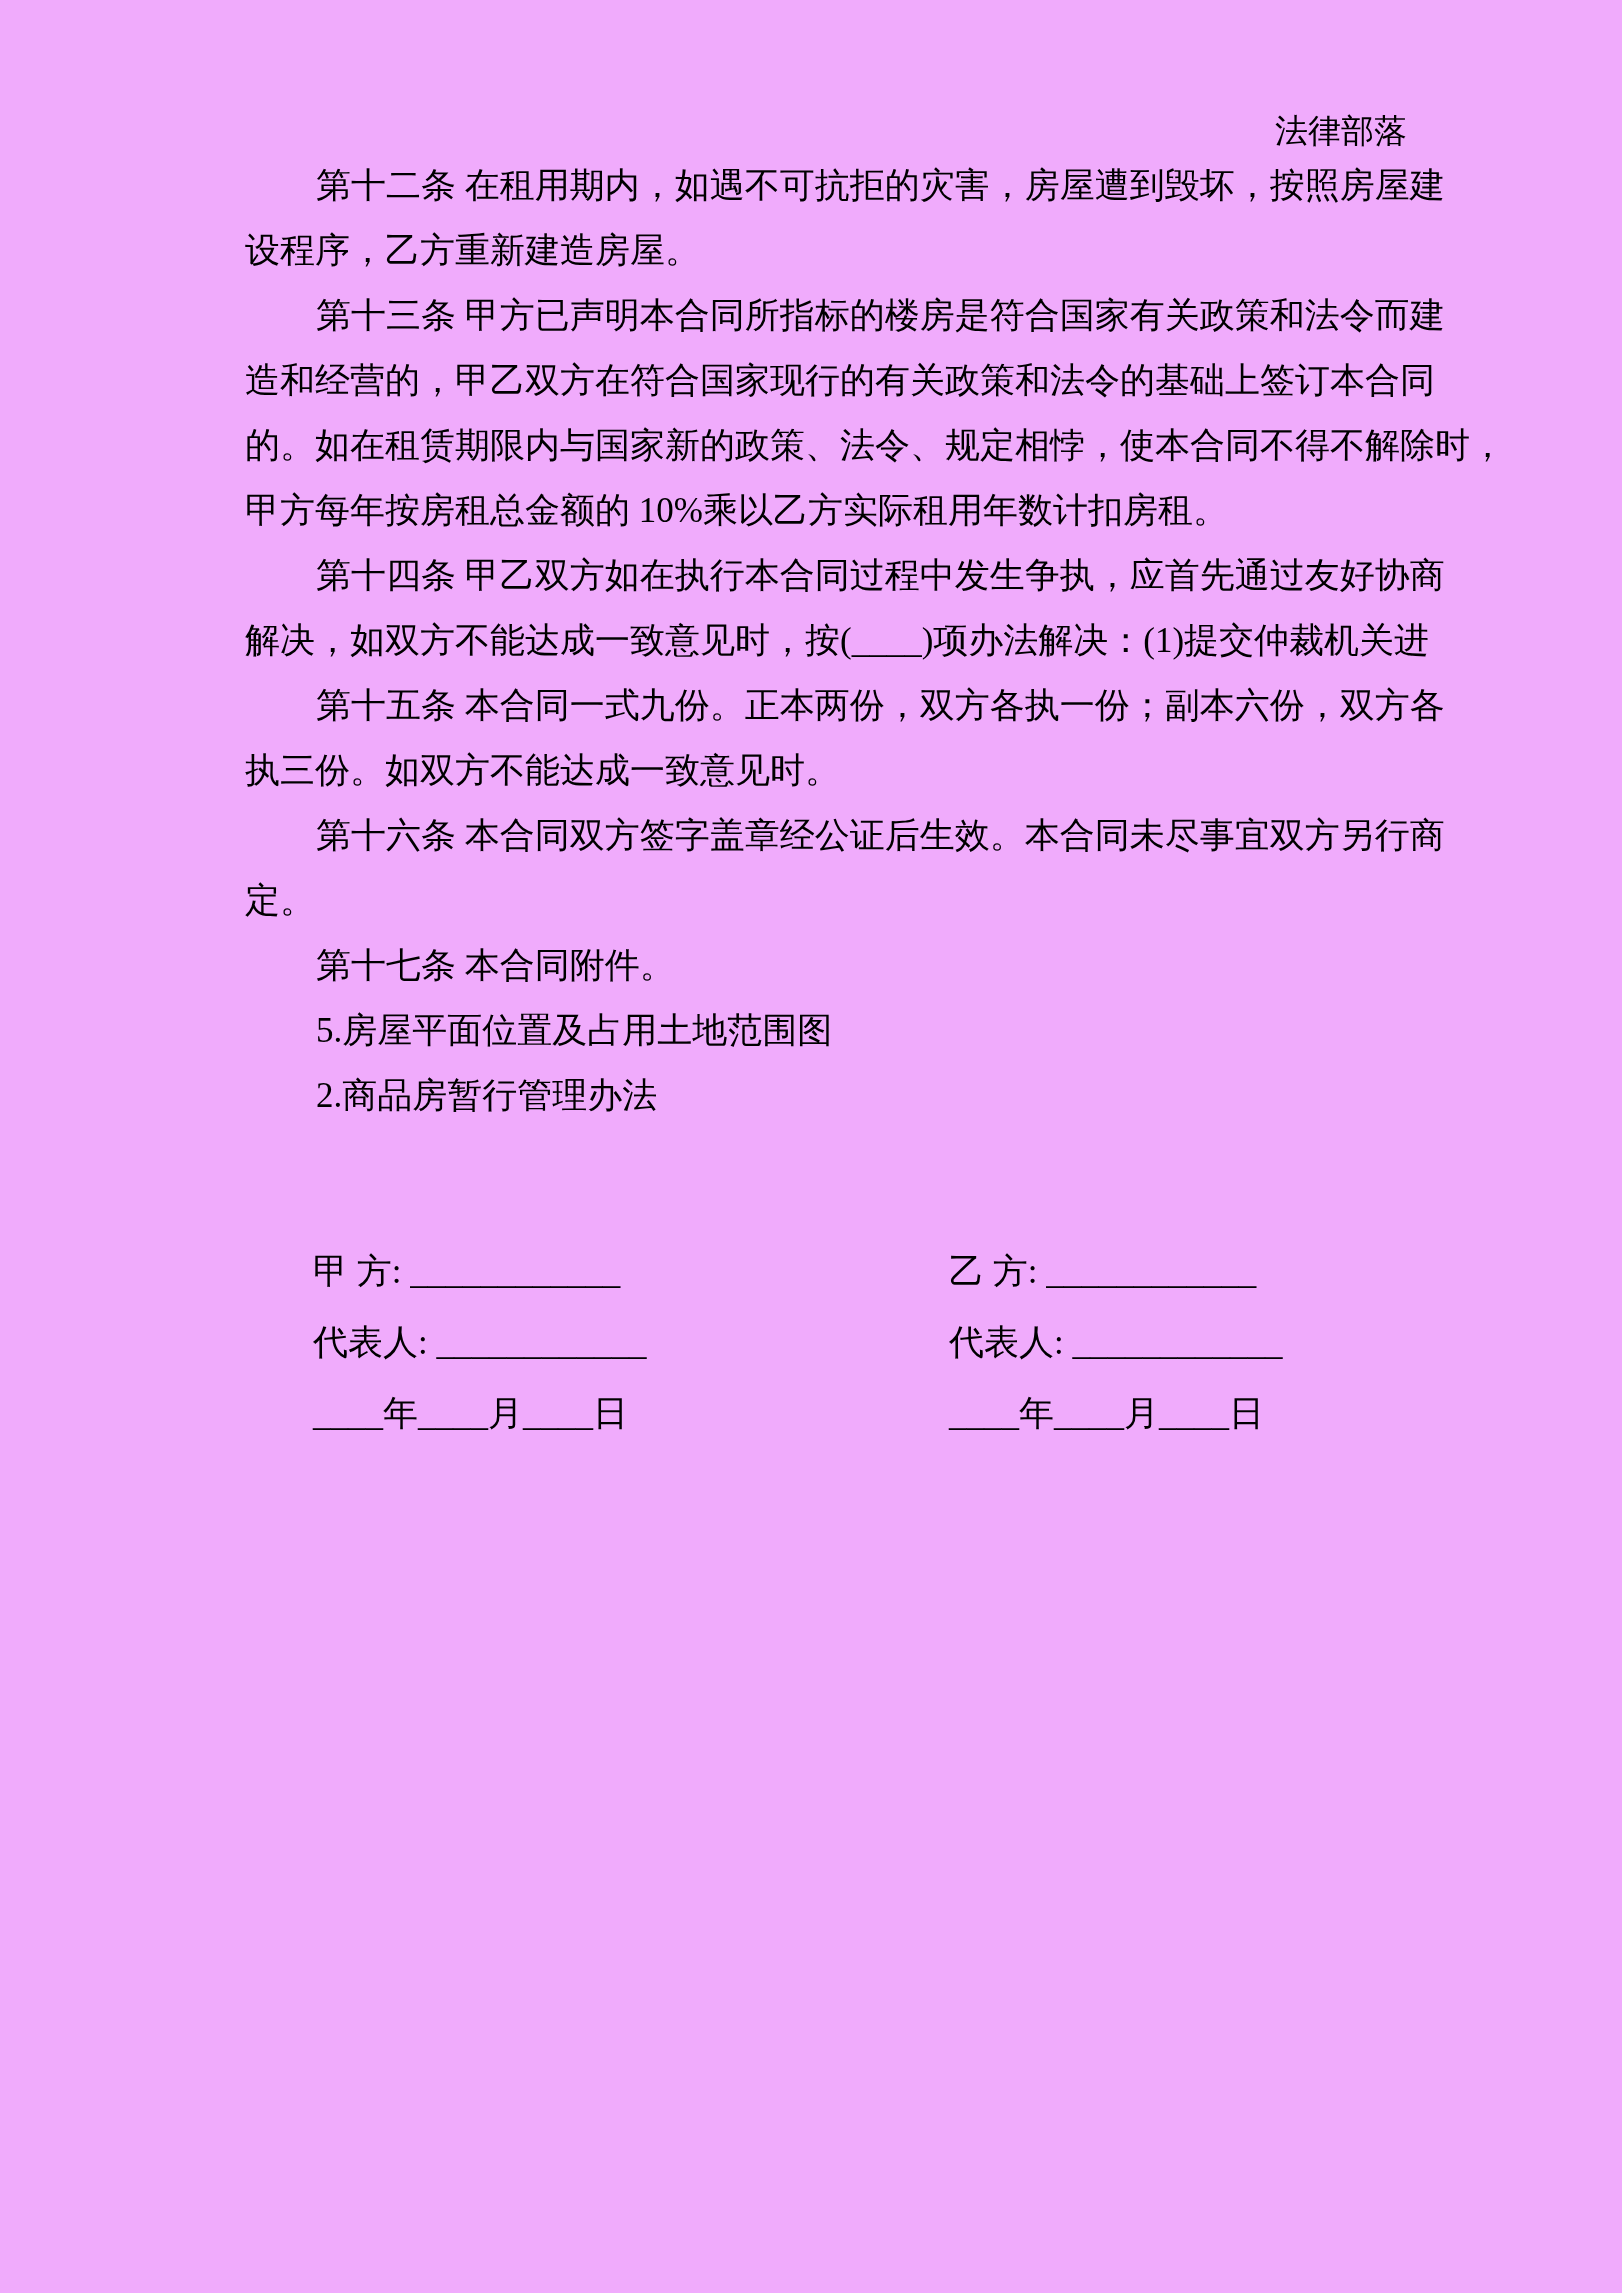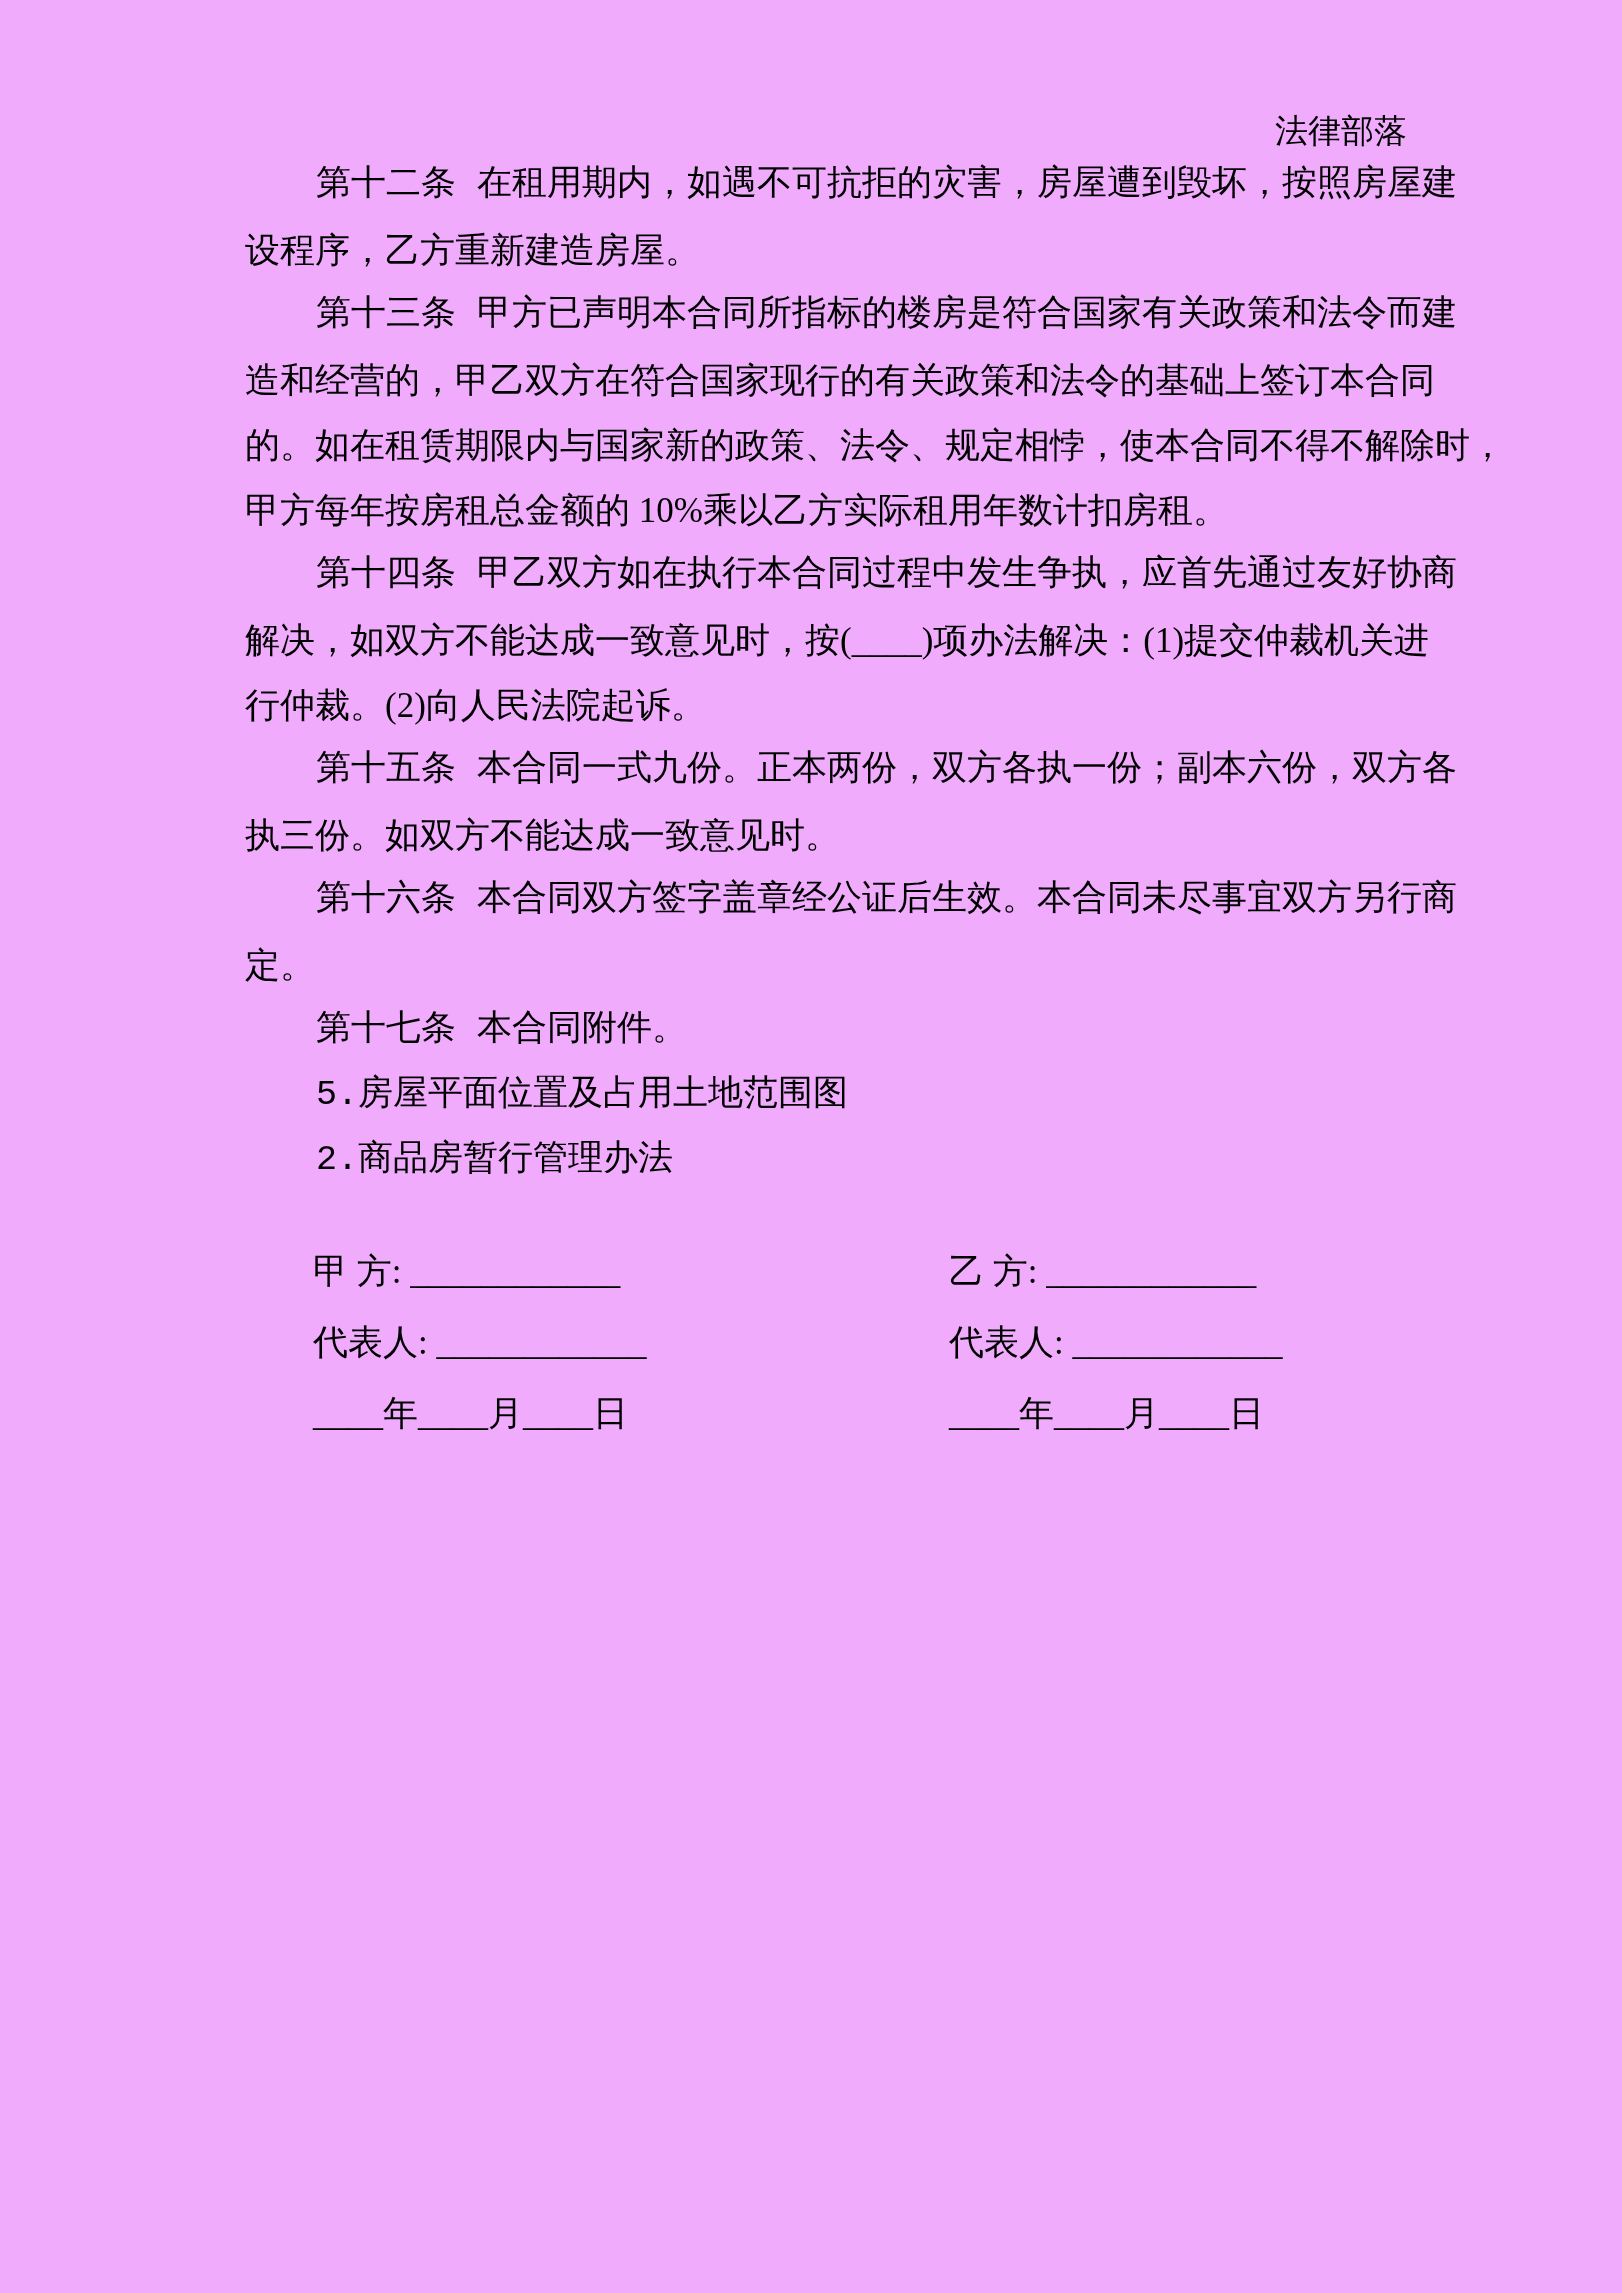--- a/index.html
+++ b/index.html
@@ -35,21 +35,20 @@
     width: 1168px;
     font-size: 35px;
   }
   .line {
     height: 65px;
     line-height: 65px;
     white-space: nowrap;
   }
   .indent {
     padding-left: 71px;
-    font-family: Liberation Mono, monospace;
   }
   .signatures {
     position: absolute;
     top: 1236px;
     left: 245px;
     width: 1168px;
     font-size: 35px;
   }
   .sig-row {
     position: relative;
@@ -76,21 +75,20 @@
 
   <div class="body-text">
     <div class="line indent">第十二条 在租用期内，如遇不可抗拒的灾害，房屋遭到毁坏，按照房屋建</div>
     <div class="line">设程序，乙方重新建造房屋。</div>
     <div class="line indent">第十三条 甲方已声明本合同所指标的楼房是符合国家有关政策和法令而建</div>
     <div class="line">造和经营的，甲乙双方在符合国家现行的有关政策和法令的基础上签订本合同</div>
     <div class="line">的。如在租赁期限内与国家新的政策、法令、规定相悖，使本合同不得不解除时，</div>
     <div class="line">甲方每年按房租总金额的 10%乘以乙方实际租用年数计扣房租。</div>
     <div class="line indent">第十四条 甲乙双方如在执行本合同过程中发生争执，应首先通过友好协商</div>
     <div class="line">解决，如双方不能达成一致意见时，按(____)项办法解决：(1)提交仲裁机关进</div>
-    <div class="line">行仲裁。(2)向人民法院起诉。</div>
     <div class="line indent">第十五条 本合同一式九份。正本两份，双方各执一份；副本六份，双方各</div>
     <div class="line">执三份。如双方不能达成一致意见时。</div>
     <div class="line indent">第十六条 本合同双方签字盖章经公证后生效。本合同未尽事宜双方另行商</div>
     <div class="line">定。</div>
     <div class="line indent">第十七条 本合同附件。</div>
     <div class="line indent">5.房屋平面位置及占用土地范围图</div>
     <div class="line indent">2.商品房暂行管理办法</div>
   </div>
 
   <div class="signatures">

